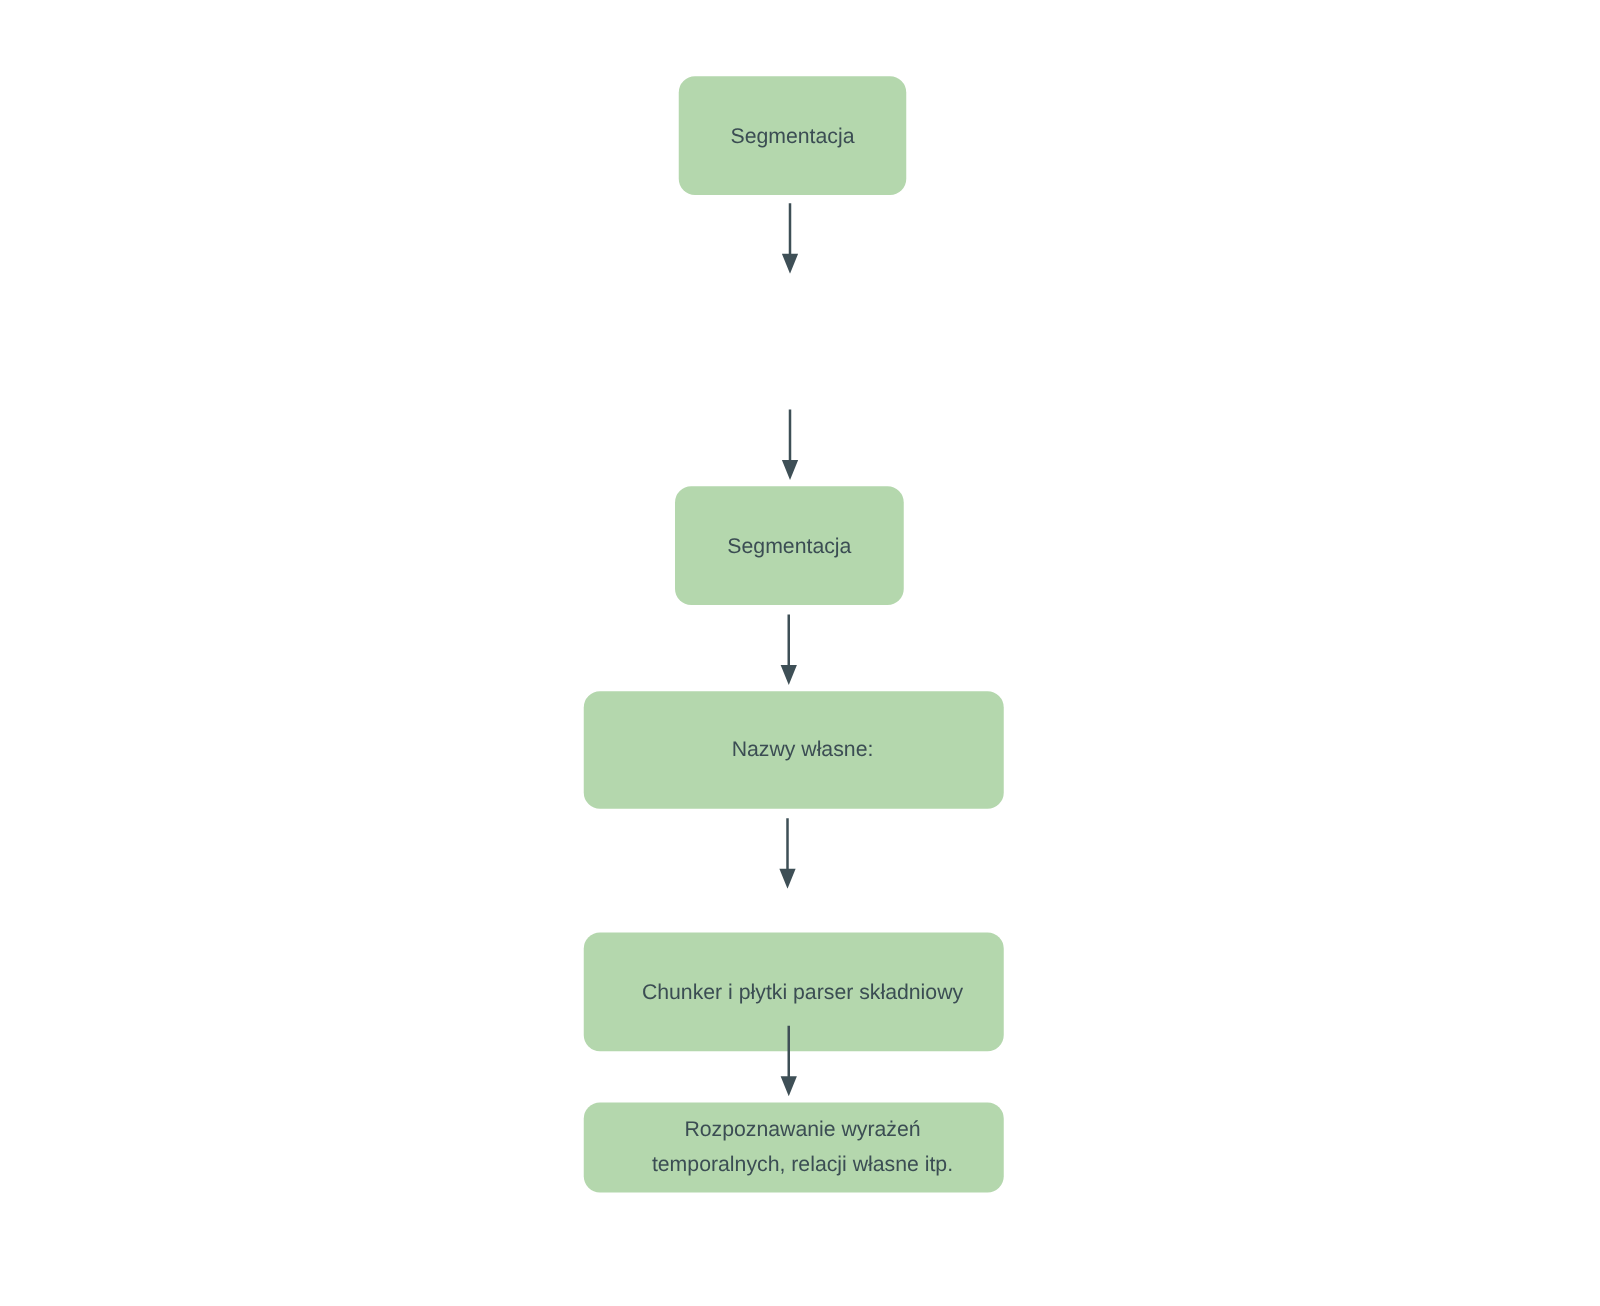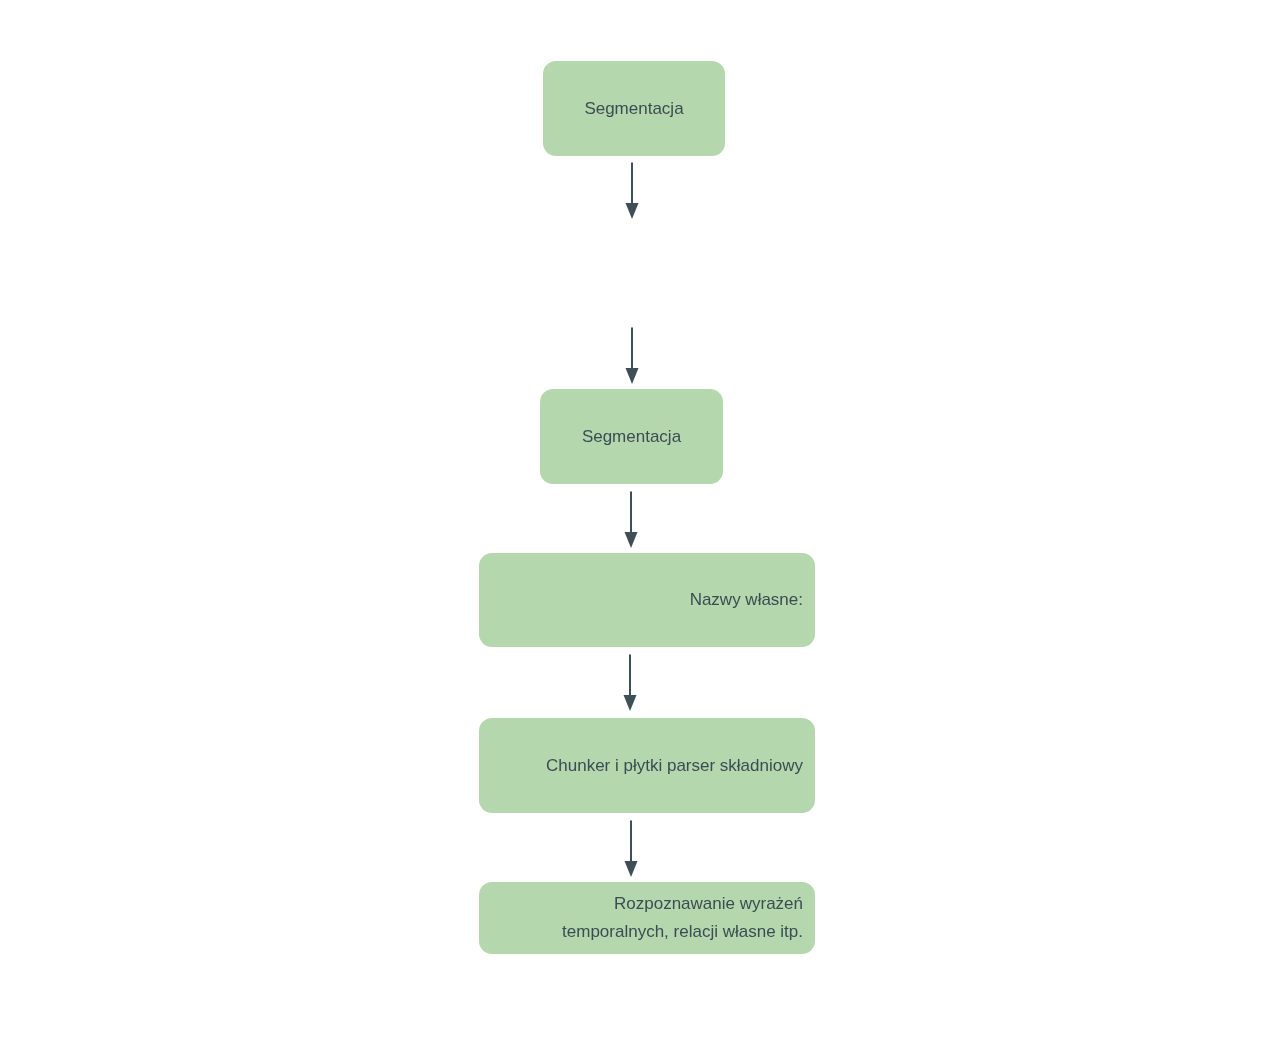--- a/index.html
+++ b/index.html
@@ -25,29 +25,29 @@
     background: var(--node-fill);
     border-radius: 13px;
     color: var(--node-text);
     font-size: 17px;
     line-height: 28px;
     display: flex;
     flex-direction: column;
     justify-content: center;
   }
   .node.center { align-items: center; text-align: center; }
-  .node.left   { align-items: flex-end; text-align: left; padding-left: 26px; padding-right: 12px; margin-left: 12px; }
+  .node.left   { align-items: center; text-align: left; padding-left: 26px; padding-right: 12px; }
   .node-line { display: block; white-space: nowrap; }
 
   
   .n1 { left: 543px; top:  61px; width: 182px; height: 95px; }
   .n2 { left: 480px; top: 225px; width: 307px; height: 95px; }
   .n3 { left: 540px; top: 389px; width: 183px; height: 95px; }
   .n4 { left: 467px; top: 553px; width: 336px; height: 94px; }
-  .n5 { left: 467px; top: 718px; width: 336px; height: 95px; }
+  .n5 { left: 467px; top: 746px; width: 336px; height: 95px; }
   .n6 { left: 467px; top: 882px; width: 336px; height: 72px; }
 
   .arrow { position: absolute; width: 16px; height: 57px; }
   .a1 { left: 624px; top: 162px; }
   .a2 { left: 624px; top: 327px; }
   .a3 { left: 623px; top: 491px; }
   .a4 { left: 622px; top: 654px; }
   .a5 { left: 623px; top: 820px; }
 </style>
 </head>

